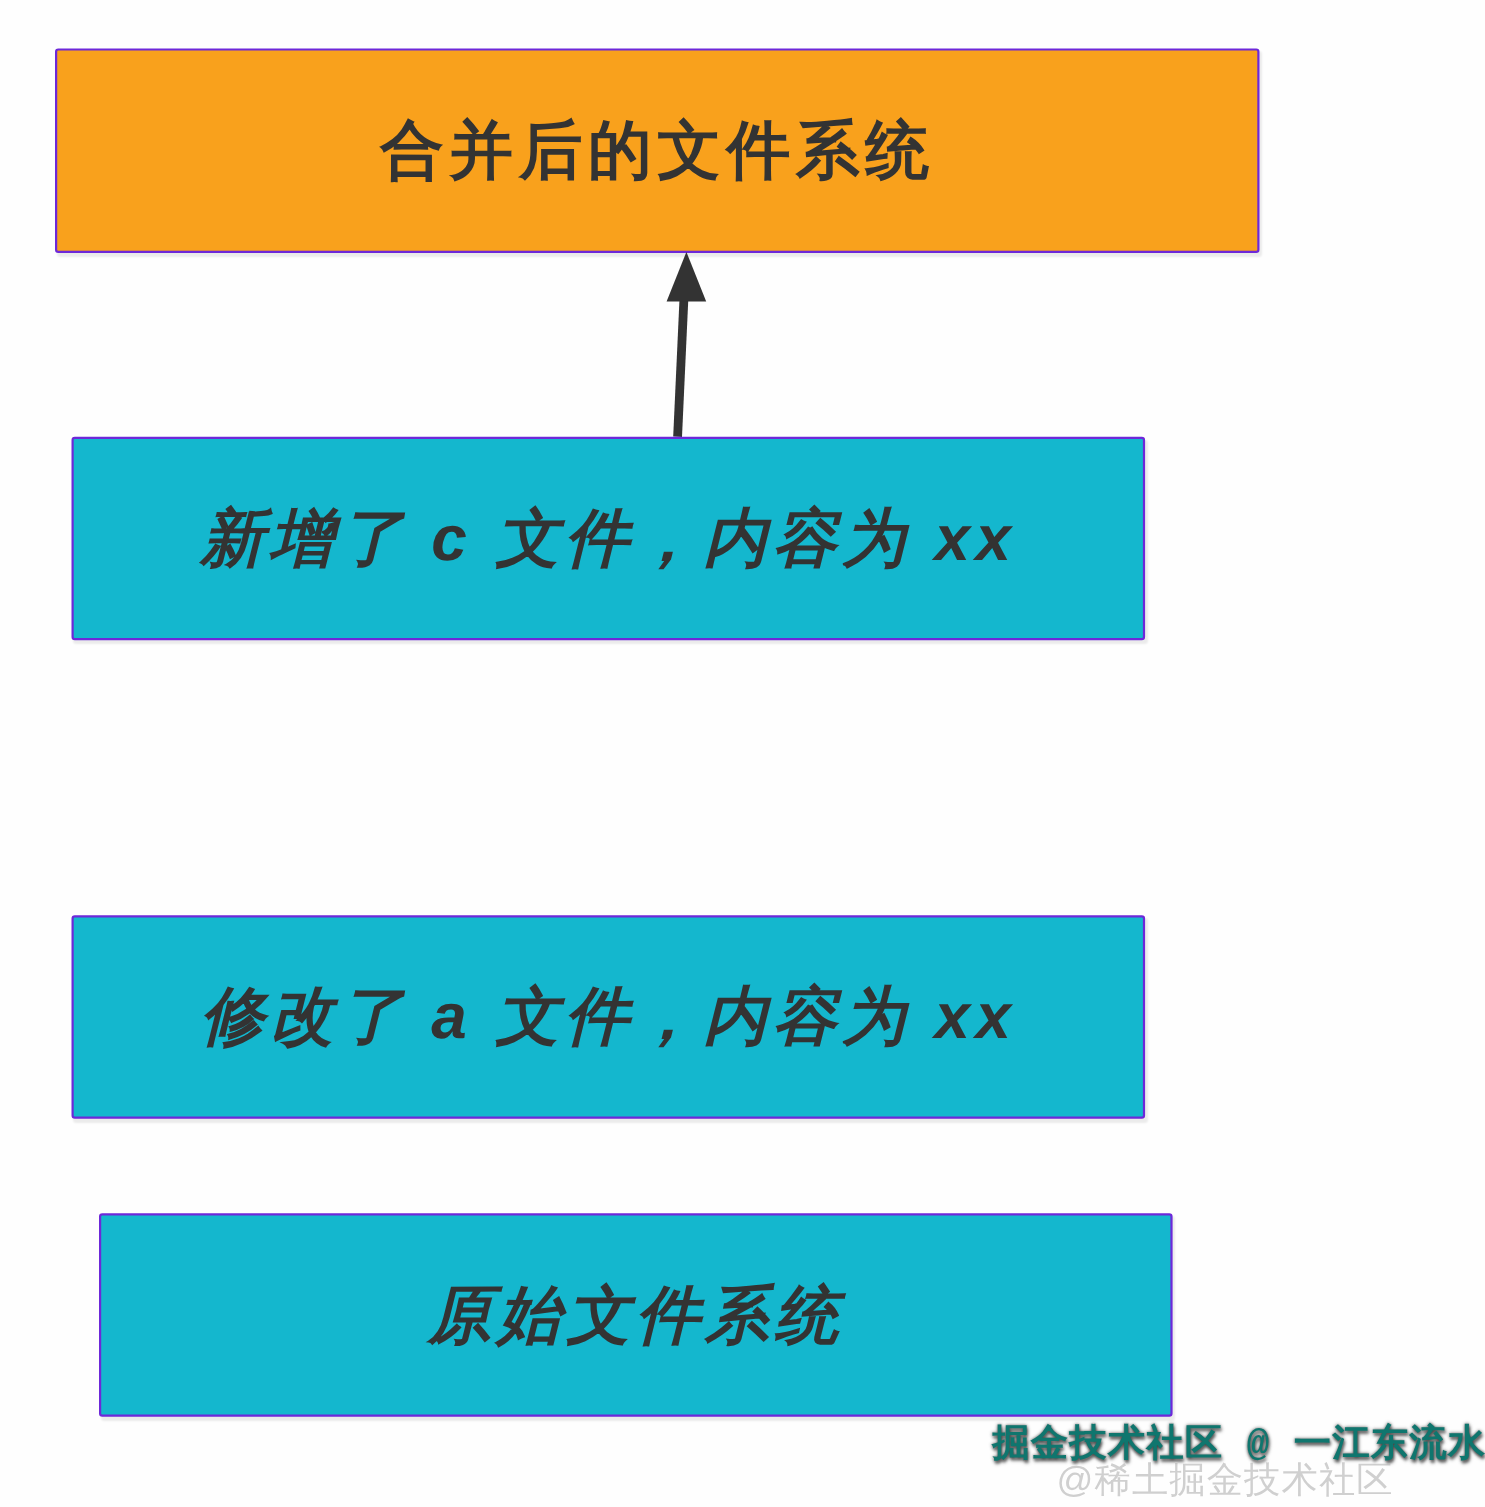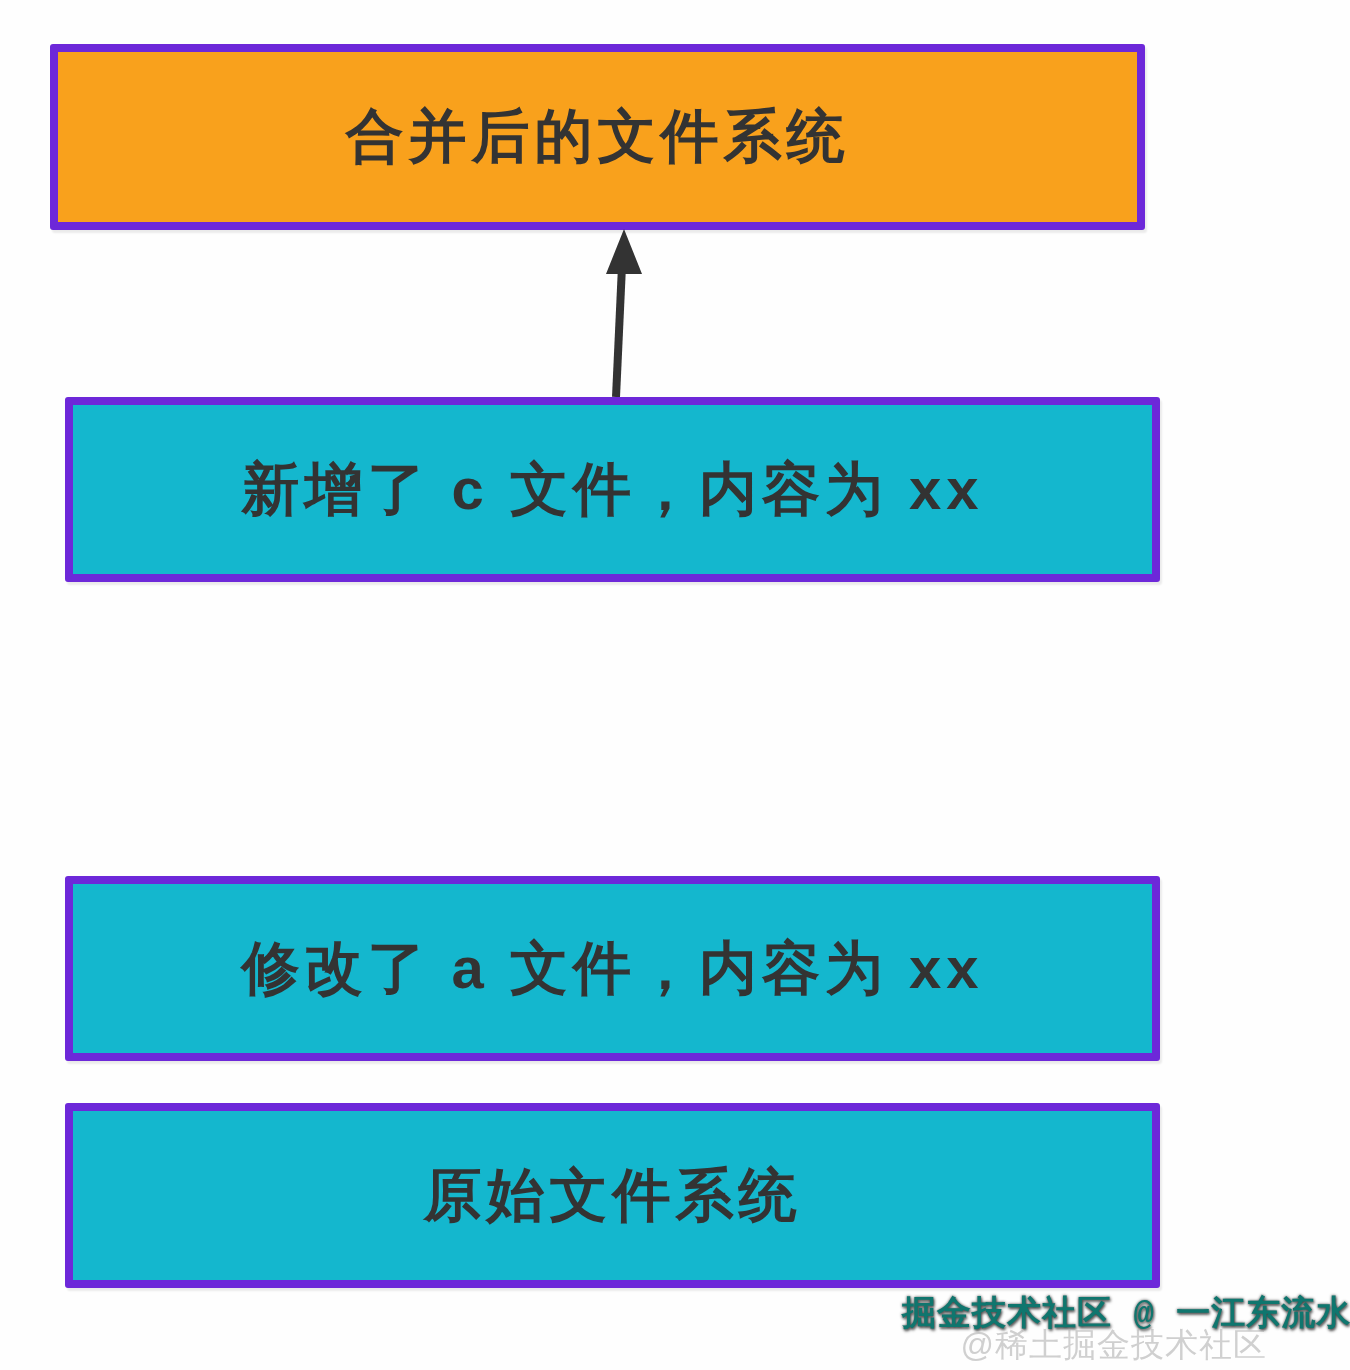--- a/index.html
+++ b/index.html
@@ -11,49 +11,50 @@
   .canvas {
     position: relative;
     width: 1350px;
     height: 1370px;
     background: #fefefe;
     overflow: hidden;
   }
   .node {
     position: absolute;
     box-sizing: border-box;
-    border: 8px solid #6d28d9;
+    border: 2px solid #6d28d9;
     border-radius: 3px;
     display: flex;
     align-items: center;
     justify-content: center;
     text-align: center;
     font-weight: bold;
     font-size: 58px;
     letter-spacing: 5px;
     color: #333333;
     box-shadow: 2px 3px 2px rgba(0,0,0,0.08);
   }
   .node--merged {
     left: 50px;
     top: 44px;
     width: 1095px;
     height: 186px;
     background: #f9a11c;
   }
   .node--layer {
     left: 65px;
-    width: 1095px;
+    width: 976px;
     height: 185px;
     background: #14b7ce;
+    font-style: italic;
   }
   .node--layer-c   { top: 397px; }
   .node--layer-b   { top: 638px; }
-  .node--layer-a   { top: 876px; }
-  .node--layer-base{ top: 1103px; }
+  .node--layer-a   { top: 832px; }
+  .node--layer-base{ top: 1103px; margin-left: 25px; }
 
   .arrow-svg {
     position: absolute;
     left: 0;
     top: 0;
     width: 1350px;
     height: 1370px;
     pointer-events: none;
   }
 

